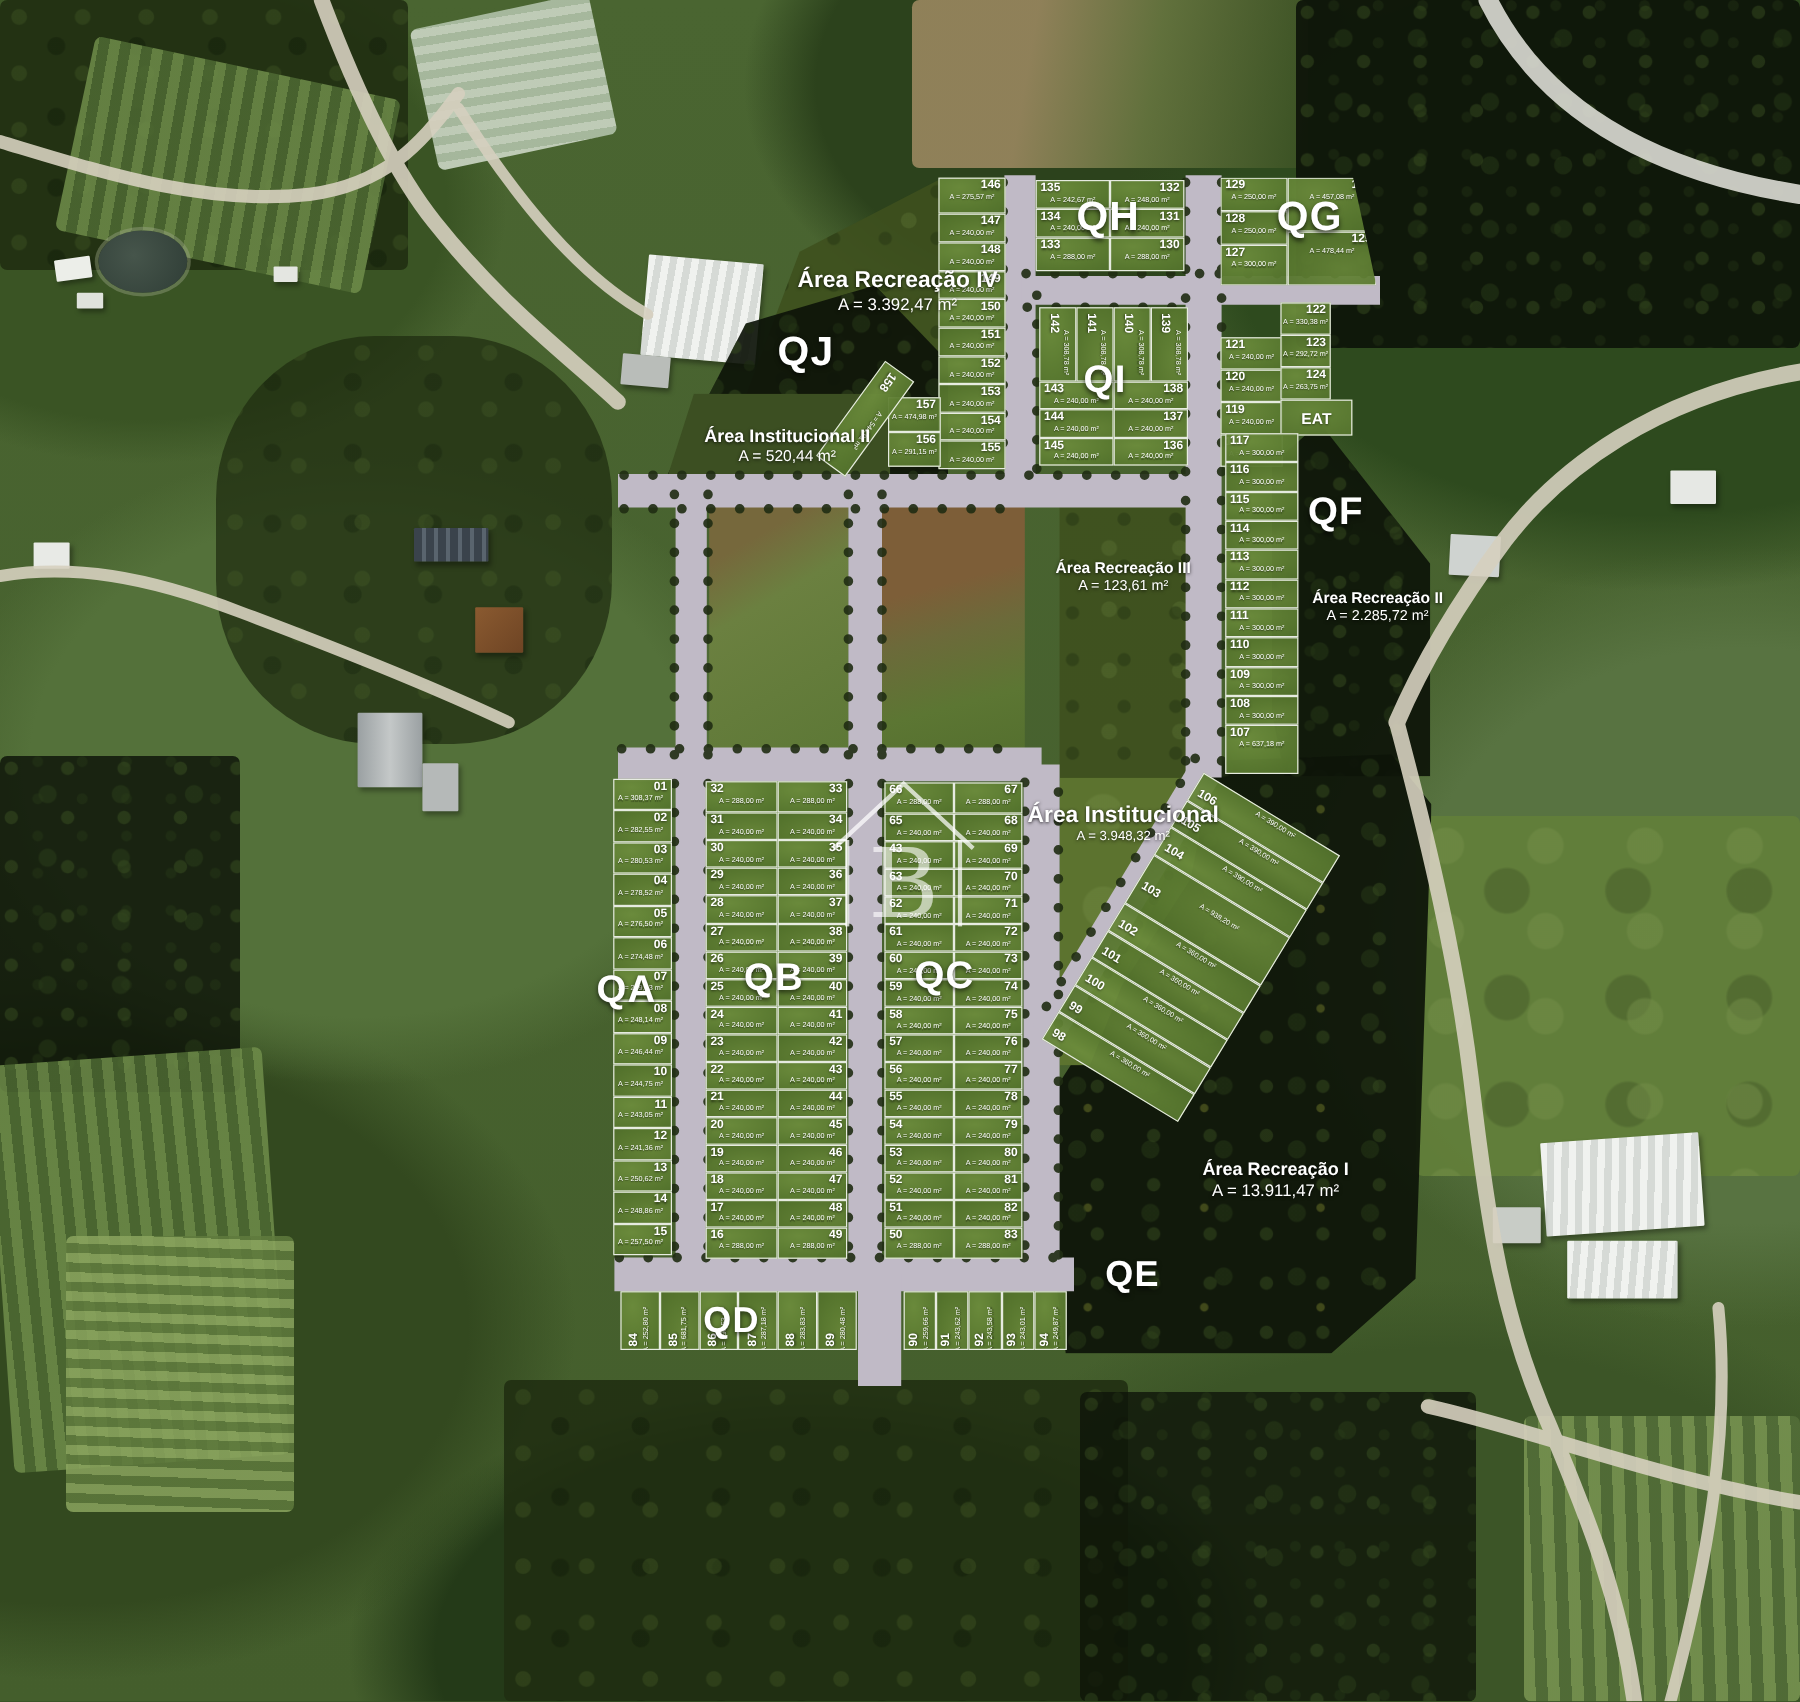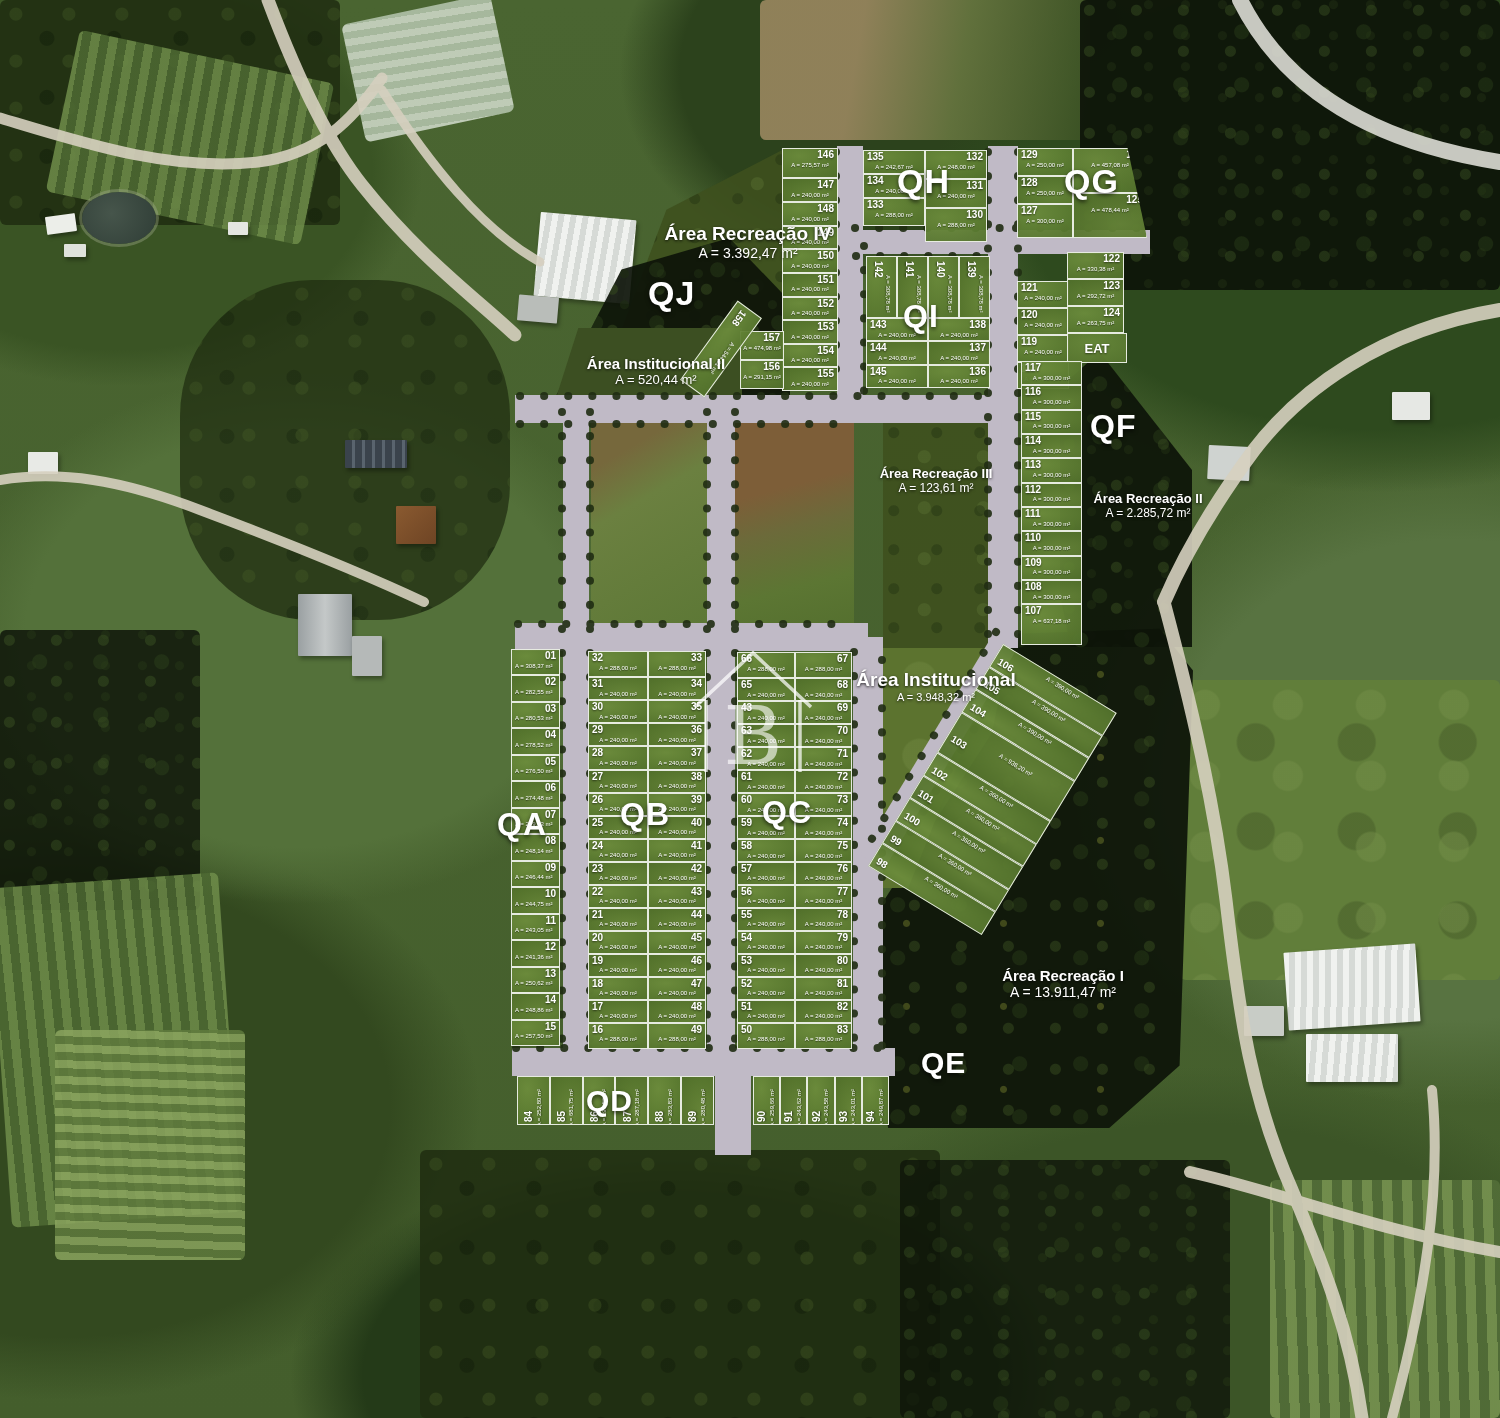--- a/index.html
+++ b/index.html
@@ -96,29 +96,29 @@
   #qf-col .lot:last-child{flex:1.8;}
   #qb-left .lot:first-child,#qb-left .lot:last-child,
   #qb-right .lot:first-child,#qb-right .lot:last-child,
   #qc-left .lot:first-child,#qc-left .lot:last-child,
   #qc-right .lot:first-child,#qc-right .lot:last-child{flex:1.18;}
   #qdiag .lot:nth-child(6){flex:1.85;}
   #q95 .lot:first-child{flex:1.45;}
   
   #col146{left:782px;top:148px;width:56px;height:243px;}
   #qh-left{left:863px;top:150px;width:62px;height:76px;}
-  #qh-right{left:925px;top:150px;width:62px;height:92px;border-radius:13px;}
+  #qh-right{left:925px;top:150px;width:62px;height:76px;border-radius:13px;}
   #qg-wrap{left:1017px;top:148px;width:130px;height:90px;clip-path:polygon(0 0,85% 0,100% 100%,0 100%);}
   #qg-left{left:0;top:0;width:56px;height:90px;}
   #qg-right{left:56px;top:0;width:74px;height:90px;}
   #qi-vert{left:866px;top:256px;width:124px;height:62px;}
   #qi-left{left:866px;top:318px;width:62px;height:70px;}
   #qi-right{left:928px;top:318px;width:62px;height:70px;}
   #qf-ul{left:1017px;top:252px;width:52px;height:108px;margin-top:29px;}
-  #qf-ur{left:1067px;top:252px;width:57px;height:81px;}
+  #qf-ur{left:1067px;top:252px;width:42px;height:81px;}
   #eat-cell{left:1067px;top:333px;width:58px;height:28px;border:0.8px solid rgba(255,255,255,.85);
     background:radial-gradient(130% 130% at 40% 30%, rgba(104,136,58,.95), rgba(80,110,42,.95));
     display:flex;align-items:center;justify-content:center;font-weight:bold;font-size:13px;color:#fff;
     text-shadow:0 1px 2px rgba(0,0,0,.5);}
   #qf-col{left:1021px;top:361px;width:61px;height:284px;}
   #qa-col{left:511px;top:649px;width:49px;height:397px;}
   #qb-left{left:588px;top:651px;width:60px;height:398px;}
   #qb-right{left:648px;top:651px;width:58px;height:398px;}
   #qc-left{left:737px;top:652px;width:58px;height:397px;}
   #qc-right{left:795px;top:652px;width:57px;height:397px;}

